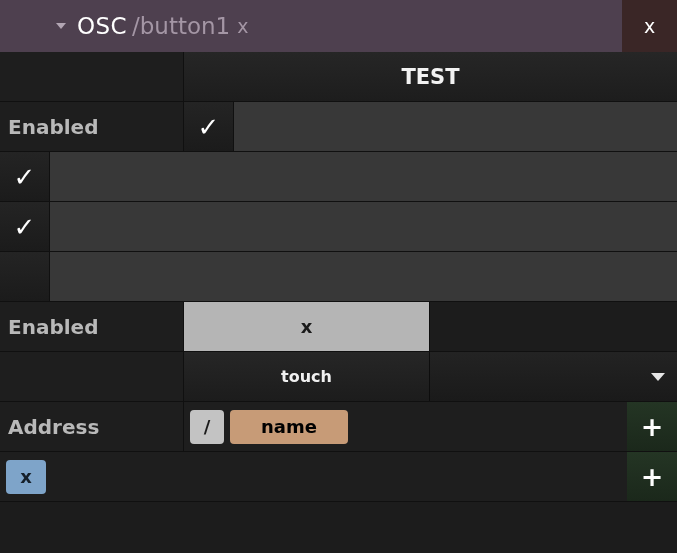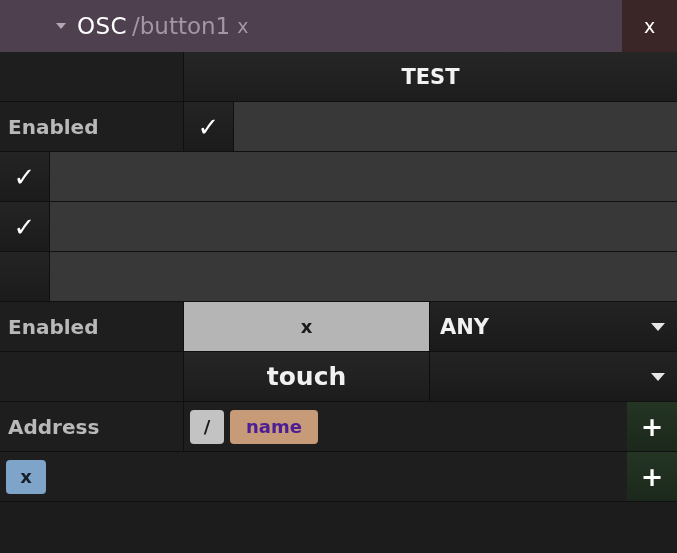--- a/index.html
+++ b/index.html
@@ -179,21 +179,21 @@
     color: #1a1a1a;
     font-size: 18px;
     display: flex;
     align-items: center;
     justify-content: center;
     border-right: 1px solid #0d0d0d;
   }
   .trig-btn.dark {
     background: linear-gradient(#262626, #1c1c1c);
     color: #f0f0f0;
-    font-size: 25px;
+    font-size: 16px;
   }
   .dropdown {
     flex: 1 1 auto;
     box-sizing: border-box;
     background: linear-gradient(#232323, #1a1a1a);
     display: flex;
     align-items: center;
     padding: 0 12px 0 10px;
     color: #f1f1f1;
     font-size: 21px;
@@ -230,21 +230,21 @@
     border-radius: 4px;
     display: flex;
     align-items: center;
     justify-content: center;
     font-size: 18px;
     padding: 0 12px;
     box-sizing: border-box;
     white-space: nowrap;
   }
   .chip.slash { background: #c3c3c3; color: #1a1a1a; min-width: 34px; padding: 0 10px; }
-  .chip.name  { background: #c79b77; color: #4c1d95; padding: 0 16px; }
+  .chip.name  { background: #c79b77; color: #000000; padding: 0 31px; }
   .chip.arg   { background: #7ea4c9; color: #16202a; min-width: 40px; }
 
   .plus {
     width: 50px;
     min-width: 50px;
     box-sizing: border-box;
     background: linear-gradient(#243524, #1b281b);
     color: #ffffff;
     font-size: 27px;
     display: flex;
@@ -302,24 +302,20 @@
         <div class="chk off"></div>
         <div class="filler"></div>
       </div>
     </div>
 
 
     <div class="row">
       <div class="lbl">Enabled</div>
       <div class="cellarea">
         <div class="trig-btn">x</div>
-        <div class="dropdown">
-          <span class="dd-val">ANY</span>
-          <span class="caret"></span>
-        </div>
       </div>
     </div>
 
     <div class="row">
       <div class="lbl empty"></div>
       <div class="cellarea">
         <div class="trig-btn dark">touch</div>
         <div class="dropdown">
           <span class="dd-val"></span>
           <span class="caret"></span>

